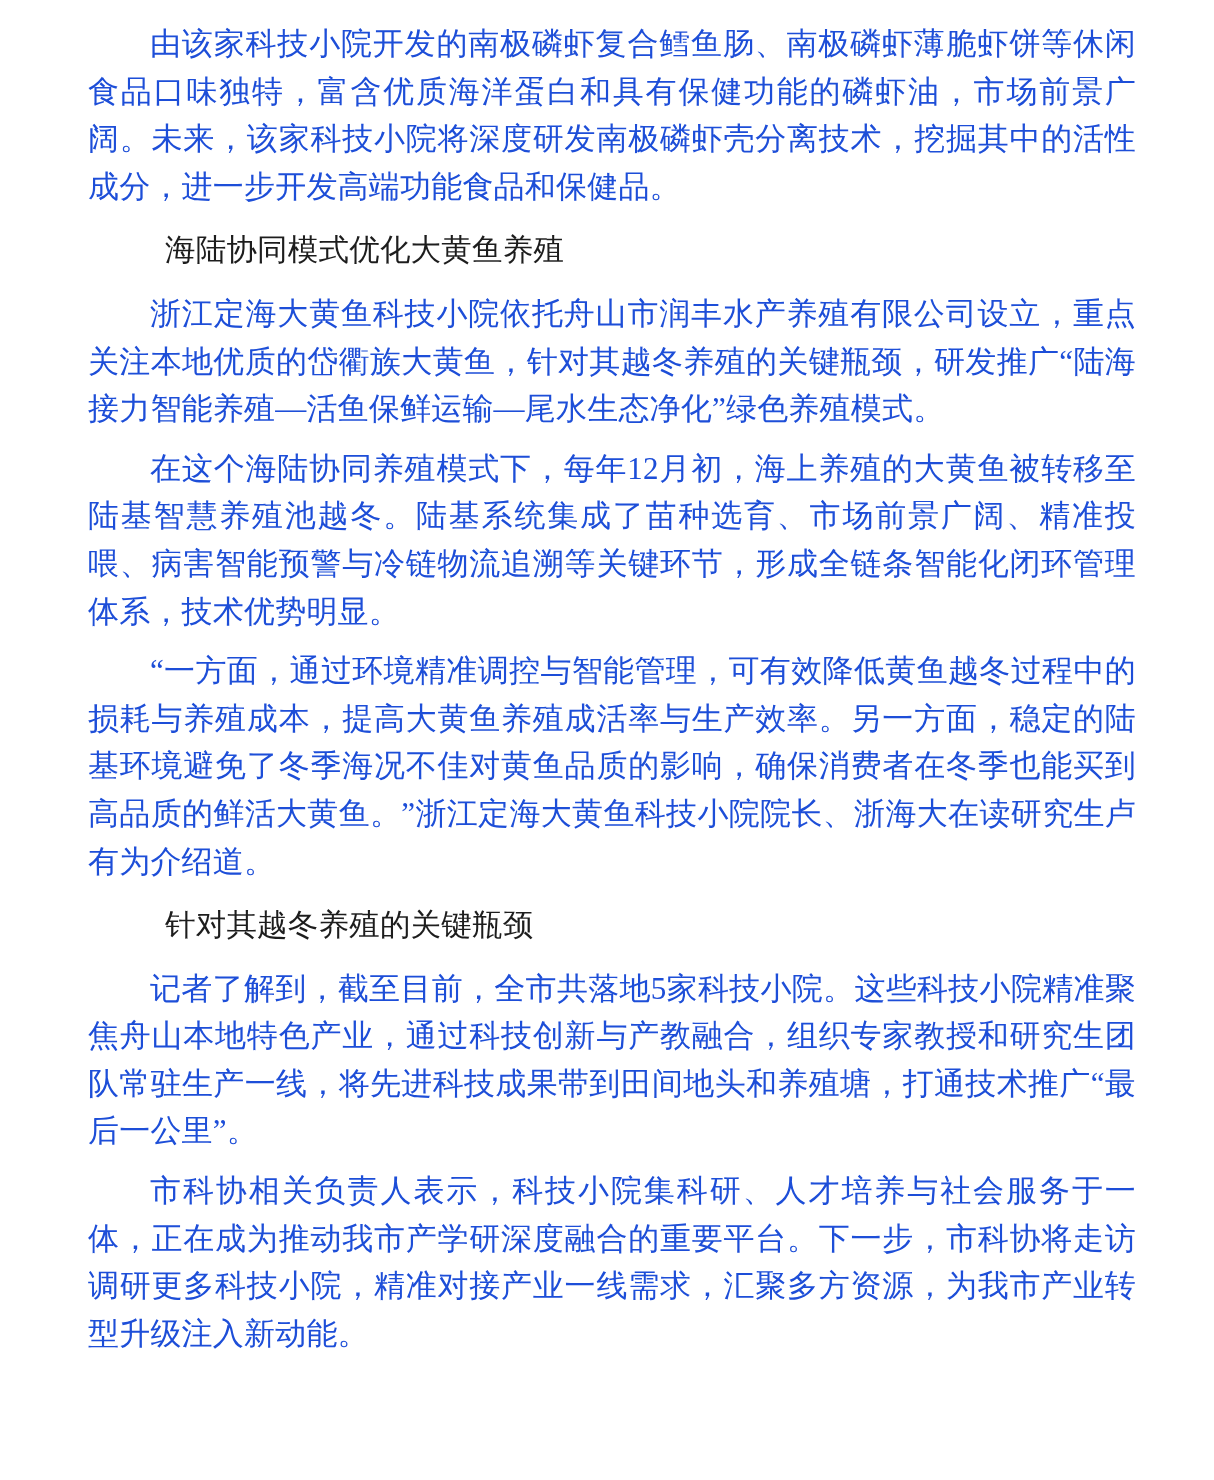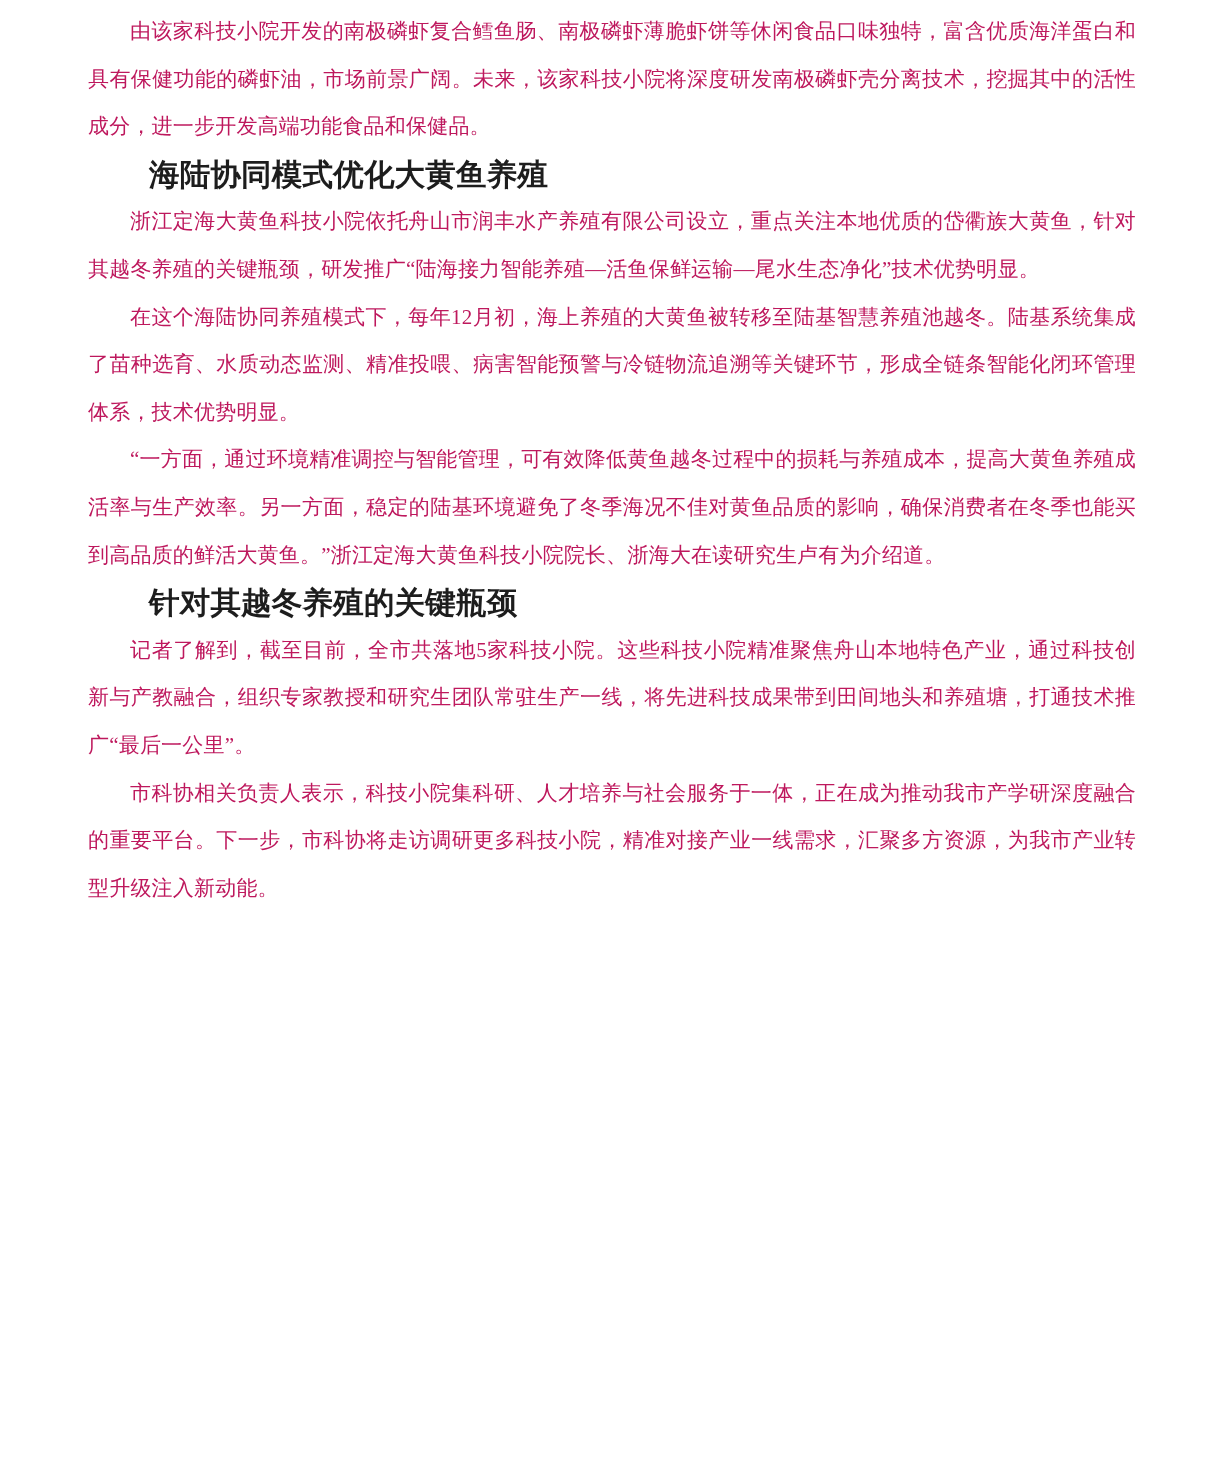--- a/index.html
+++ b/index.html
@@ -15,46 +15,46 @@
     overflow: hidden;
   }
   .page {
     box-sizing: border-box;
     width: 1214px;
     height: 1480px;
     padding: 8px 78px 0 88px;
     background: #ffffff;
   }
   .para {
-    font-size: 21px;
+    font-size: 31px;
     line-height: 47.6px;
     text-align: justify;
     text-justify: inter-ideograph;
     text-indent: 2em;
-    margin: 0 0 0 0;
+    margin: 12px 0 0 0;
     letter-spacing: 0.2px;
-    color: #be185d;
+    color: #1d4ed8;
   }
   .subhead {
     font-size: 30.5px;
     line-height: 47.6px;
     text-align: left;
     text-indent: 2em;
-    margin: 0;
+    margin: 16px;
     letter-spacing: 0.2px;
     color: #1d1d1d;
     font-family: "DejaVu Sans", "Liberation Sans", sans-serif;
-    font-weight: 700;
+    font-weight: 400;
   }
 </style>
 </head>
 <body>
 
 <div class="page">
   <p class="para">由该家科技小院开发的南极磷虾复合鳕鱼肠、南极磷虾薄脆虾饼等休闲食品口味独特，富含优质海洋蛋白和具有保健功能的磷虾油，市场前景广阔。未来，该家科技小院将深度研发南极磷虾壳分离技术，挖掘其中的活性成分，进一步开发高端功能食品和保健品。</p>
   <p class="subhead">海陆协同模式优化大黄鱼养殖</p>
-  <p class="para">浙江定海大黄鱼科技小院依托舟山市润丰水产养殖有限公司设立，重点关注本地优质的岱衢族大黄鱼，针对其越冬养殖的关键瓶颈，研发推广“陆海接力智能养殖—活鱼保鲜运输—尾水生态净化”技术优势明显。</p>
-  <p class="para">在这个海陆协同养殖模式下，每年12月初，海上养殖的大黄鱼被转移至陆基智慧养殖池越冬。陆基系统集成了苗种选育、水质动态监测、精准投喂、病害智能预警与冷链物流追溯等关键环节，形成全链条智能化闭环管理体系，技术优势明显。</p>
+  <p class="para">浙江定海大黄鱼科技小院依托舟山市润丰水产养殖有限公司设立，重点关注本地优质的岱衢族大黄鱼，针对其越冬养殖的关键瓶颈，研发推广“陆海接力智能养殖—活鱼保鲜运输—尾水生态净化”绿色养殖模式。</p>
+  <p class="para">在这个海陆协同养殖模式下，每年12月初，海上养殖的大黄鱼被转移至陆基智慧养殖池越冬。陆基系统集成了苗种选育、市场前景广阔、精准投喂、病害智能预警与冷链物流追溯等关键环节，形成全链条智能化闭环管理体系，技术优势明显。</p>
   <p class="para">“一方面，通过环境精准调控与智能管理，可有效降低黄鱼越冬过程中的损耗与养殖成本，提高大黄鱼养殖成活率与生产效率。另一方面，稳定的陆基环境避免了冬季海况不佳对黄鱼品质的影响，确保消费者在冬季也能买到高品质的鲜活大黄鱼。”浙江定海大黄鱼科技小院院长、浙海大在读研究生卢有为介绍道。</p>
   <p class="subhead">针对其越冬养殖的关键瓶颈</p>
   <p class="para">记者了解到，截至目前，全市共落地5家科技小院。这些科技小院精准聚焦舟山本地特色产业，通过科技创新与产教融合，组织专家教授和研究生团队常驻生产一线，将先进科技成果带到田间地头和养殖塘，打通技术推广“最后一公里”。</p>
   <p class="para">市科协相关负责人表示，科技小院集科研、人才培养与社会服务于一体，正在成为推动我市产学研深度融合的重要平台。下一步，市科协将走访调研更多科技小院，精准对接产业一线需求，汇聚多方资源，为我市产业转型升级注入新动能。</p>
 </div>
 
 </body></html>

